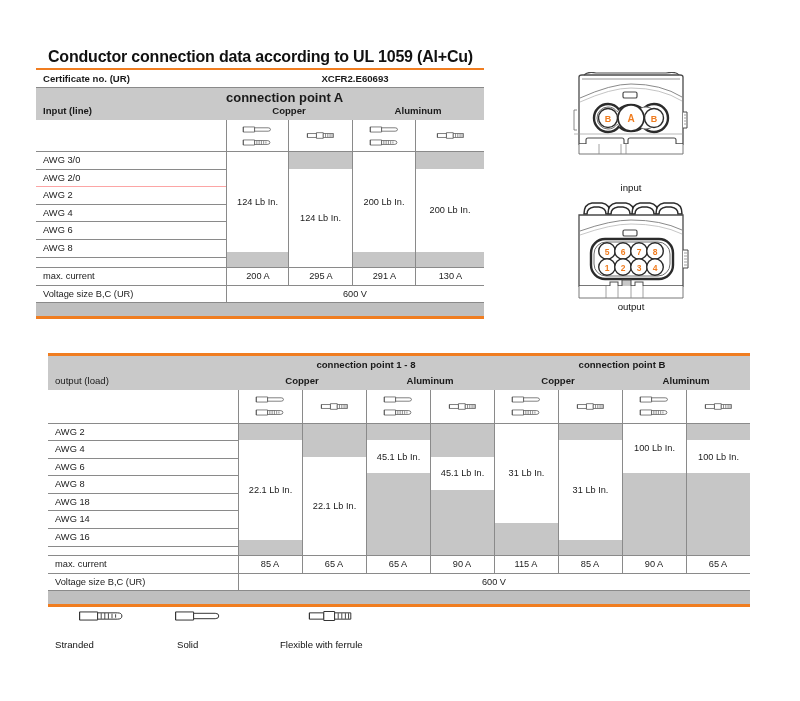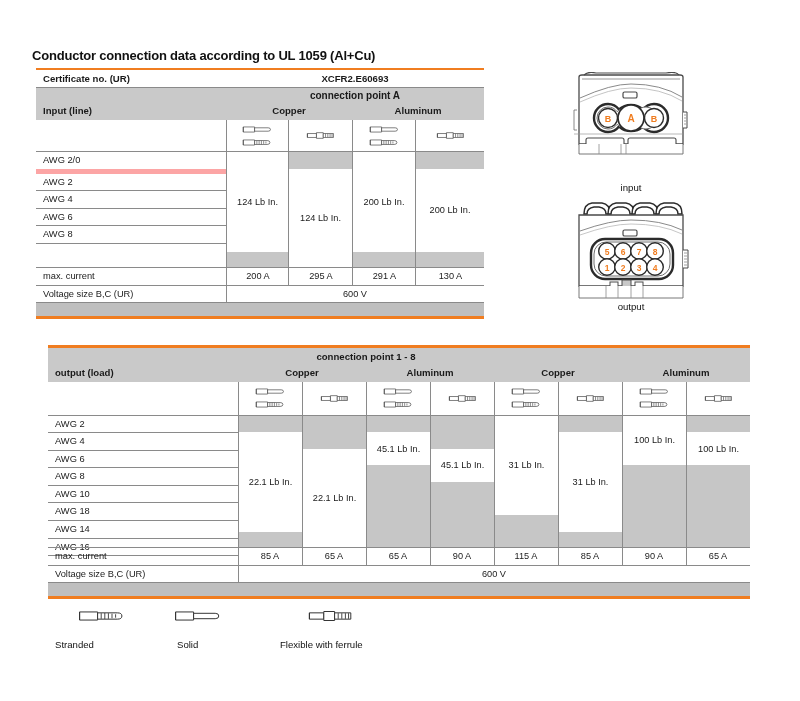--- a/index.html
+++ b/index.html
@@ -1,20 +1,20 @@
 <!DOCTYPE html>
 <html><head>
 <meta charset="utf-8">
 <style>
   html,body{margin:0;padding:0;background:#ffffff;}
   body{width:800px;height:701px;position:relative;font-family:"Liberation Sans",sans-serif;color:#1a1a1a;-webkit-font-smoothing:none;}
   .page{position:absolute;left:0;top:0;width:800px;height:701px;overflow:hidden;}
 
   
-  .title{position:absolute;left:32px;top:48px;font-size:13px;font-weight:bold;letter-spacing:-0.2px;color:#111;white-space:nowrap;}
+  .title{position:absolute;left:48px;top:48px;font-size:16px;font-weight:bold;letter-spacing:-0.2px;color:#111;white-space:nowrap;}
 
   
   .block{position:absolute;display:flex;align-items:center;justify-content:center;font-size:9.2px;background:#fff;}
   .blockS{position:absolute;background:#C6C6C6;}
 
   
   .ico{width:34px;height:11px;display:block;}
   .icowrap{display:flex;flex-direction:column;align-items:center;justify-content:center;gap:2px;height:100%;}
 
   
@@ -35,21 +35,21 @@
   <div style="position:absolute;left:36px;top:68px;width:448px;">
 
     <div style="height:2px;background:#F07D20;"></div>
 
     <div style="position:relative;height:17px;border-bottom:1px solid #8a8a8a;">
       <div style="position:absolute;left:7px;top:3px;font-size:9.6px;font-weight:bold;">Certificate no. (UR)</div>
       <div style="position:absolute;left:190px;top:3px;width:258px;text-align:center;font-size:9.6px;font-weight:bold;">XCFR2.E60693</div>
     </div>
 
     <div style="position:relative;height:32px;background:#C9C9C9;">
-      <div style="position:absolute;left:190px;top:2px;width:258px;text-align:center;font-size:10px;font-weight:bold;">connection point A</div>
+      <div style="position:absolute;left:190px;top:2px;width:258px;font-size:13px;font-weight:bold;">connection point A</div>
       <div style="position:absolute;left:7px;top:17px;font-size:9.6px;font-weight:bold;">Input (line)</div>
       <div style="position:absolute;left:190px;top:17px;width:126px;text-align:center;font-size:9.6px;font-weight:bold;">Copper</div>
       <div style="position:absolute;left:316px;top:17px;width:132px;text-align:center;font-size:9.6px;font-weight:bold;">Aluminum</div>
     </div>
 
     <div style="position:relative;height:31px;border-bottom:1px solid #8a8a8a;background:#fff;">
       <div style="position:absolute;left:190px;top:0;width:62px;height:31px;border-left:1px solid #8a8a8a;">
         <div class="icowrap">
           <svg class="ico" viewBox="0 0 60 17">
             <path d="M4,4 L4,13 M4,4 L24,4 L24,13 L4,13 Z" fill="#fff" stroke="#333" stroke-width="1.1"></path>
@@ -104,21 +104,24 @@
       <div class="blockS" style="left:316px;top:99.6px;width:63px;height:16.6px;"></div>
       <div class="blockS" style="left:379px;top:0;width:69px;height:16.6px;"></div>
       <div class="blockS" style="left:379px;top:99.6px;width:69px;height:16.6px;"></div>
 
       <div class="block" style="left:191px;top:0;width:61px;height:99.6px;">124 Lb In.</div>
       <div class="block" style="left:253px;top:16.6px;width:63px;height:99.6px;">124 Lb In.</div>
       <div class="block" style="left:317px;top:0;width:62px;height:99.6px;">200 Lb In.</div>
       <div class="block" style="left:380px;top:16.6px;width:68px;height:83px;">200 Lb In.</div>
 
       <div style="position:absolute;left:0;top:0;width:190px;height:116.2px;">
-        <div style="height:16.6px;border-bottom:5px solid #fca5a5;">
+        <div style="height:16.6px;border-bottom:1px solid #8a8a8a;">
+            <span style="display:block;padding:3px 0 0 7px;font-size:9.3px;">AWG 3/0</span>
+          </div>
+        <div style="height:16.6px;border-bottom:1px solid #fca5a5;">
             <span style="display:block;padding:3px 0 0 7px;font-size:9.3px;">AWG 2/0</span>
           </div>
         <div style="height:16.6px;border-bottom:1px solid #8a8a8a;">
             <span style="display:block;padding:3px 0 0 7px;font-size:9.3px;">AWG 2</span>
           </div>
         <div style="height:16.6px;border-bottom:1px solid #8a8a8a;">
             <span style="display:block;padding:3px 0 0 7px;font-size:9.3px;">AWG 4</span>
           </div>
         <div style="height:16.6px;border-bottom:1px solid #8a8a8a;">
             <span style="display:block;padding:3px 0 0 7px;font-size:9.3px;">AWG 6</span>
@@ -150,27 +153,28 @@
     <div style="position:relative;height:16.6px;border-bottom:1px solid #8a8a8a;">
       <div style="position:absolute;left:7px;top:3px;font-size:9.3px;">Voltage size B,C (UR)</div>
       <div style="position:absolute;left:190px;top:3px;width:258px;text-align:center;font-size:9.2px;">600 V</div>
       <div style="position:absolute;left:190px;top:0;width:1px;height:16.6px;background:#8a8a8a;"></div>
     </div>
 
     <div style="height:13px;background:#BFBFBF;"></div>
     <div style="height:2.5px;background:#F07D20;"></div>
   </div>
 
-  <div style="position:absolute;left:48px;top:345px;width:702px;">
+  <div style="position:absolute;left:48px;top:353px;width:702px;">
 
     <div style="height:2.5px;background:#F07D20;"></div>
 
     <div style="position:relative;height:34px;background:#C9C9C9;">
       <div style="position:absolute;left:190px;top:3px;width:256px;text-align:center;font-size:9.6px;font-weight:bold;">connection point 1 - 8</div>
-      <div style="position:absolute;left:7px;top:19px;font-size:9.6px;font-weight:bold;">output (load)</div>
+      <div style="position:absolute;left:446px;top:3px;width:256px;text-align:center;font-size:9.6px;font-weight:bold;">connection point B</div>
+      <div style="position:absolute;left:7px;top:19px;font-size:9.6px;font-weight:normal;">output (load)</div>
       <div style="position:absolute;left:190px;top:19px;width:128px;text-align:center;font-size:9.6px;font-weight:bold;">Copper</div>
       <div style="position:absolute;left:318px;top:19px;width:128px;text-align:center;font-size:9.6px;font-weight:bold;">Aluminum</div>
       <div style="position:absolute;left:446px;top:19px;width:128px;text-align:center;font-size:9.6px;font-weight:bold;">Copper</div>
       <div style="position:absolute;left:574px;top:19px;width:128px;text-align:center;font-size:9.6px;font-weight:bold;">Aluminum</div>
     </div>
 
     <div style="position:relative;height:33px;border-bottom:1px solid #8a8a8a;background:#fff;">
       <div style="position:absolute;left:190px;top:0;width:64px;height:33px;border-left:1px solid #8a8a8a;">
         <div class="icowrap">
           <svg class="ico" viewBox="0 0 60 17">
@@ -302,23 +306,20 @@
             <span style="display:block;padding:3px 0 0 7px;font-size:9.3px;">AWG 2</span>
           </div>
         <div style="height:16.6px;border-bottom:1px solid #8a8a8a;">
             <span style="display:block;padding:3px 0 0 7px;font-size:9.3px;">AWG 4</span>
           </div>
         <div style="height:16.6px;border-bottom:1px solid #8a8a8a;">
             <span style="display:block;padding:3px 0 0 7px;font-size:9.3px;">AWG 6</span>
           </div>
         <div style="height:16.6px;border-bottom:1px solid #8a8a8a;">
             <span style="display:block;padding:3px 0 0 7px;font-size:9.3px;">AWG 8</span>
-          </div>
-        <div style="height:16.6px;border-bottom:1px solid #8a8a8a;">
-            <span style="display:block;padding:3px 0 0 7px;font-size:9.3px;">AWG 10</span>
           </div>
         <div style="height:16.6px;border-bottom:1px solid #8a8a8a;">
             <span style="display:block;padding:3px 0 0 7px;font-size:9.3px;">AWG 18</span>
           </div>
         <div style="height:16.6px;border-bottom:1px solid #8a8a8a;">
             <span style="display:block;padding:3px 0 0 7px;font-size:9.3px;">AWG 14</span>
           </div>
         <div style="height:16.6px;border-bottom:1px solid #8a8a8a;">
             <span style="display:block;padding:3px 0 0 7px;font-size:9.3px;">AWG 16</span>
           </div>

